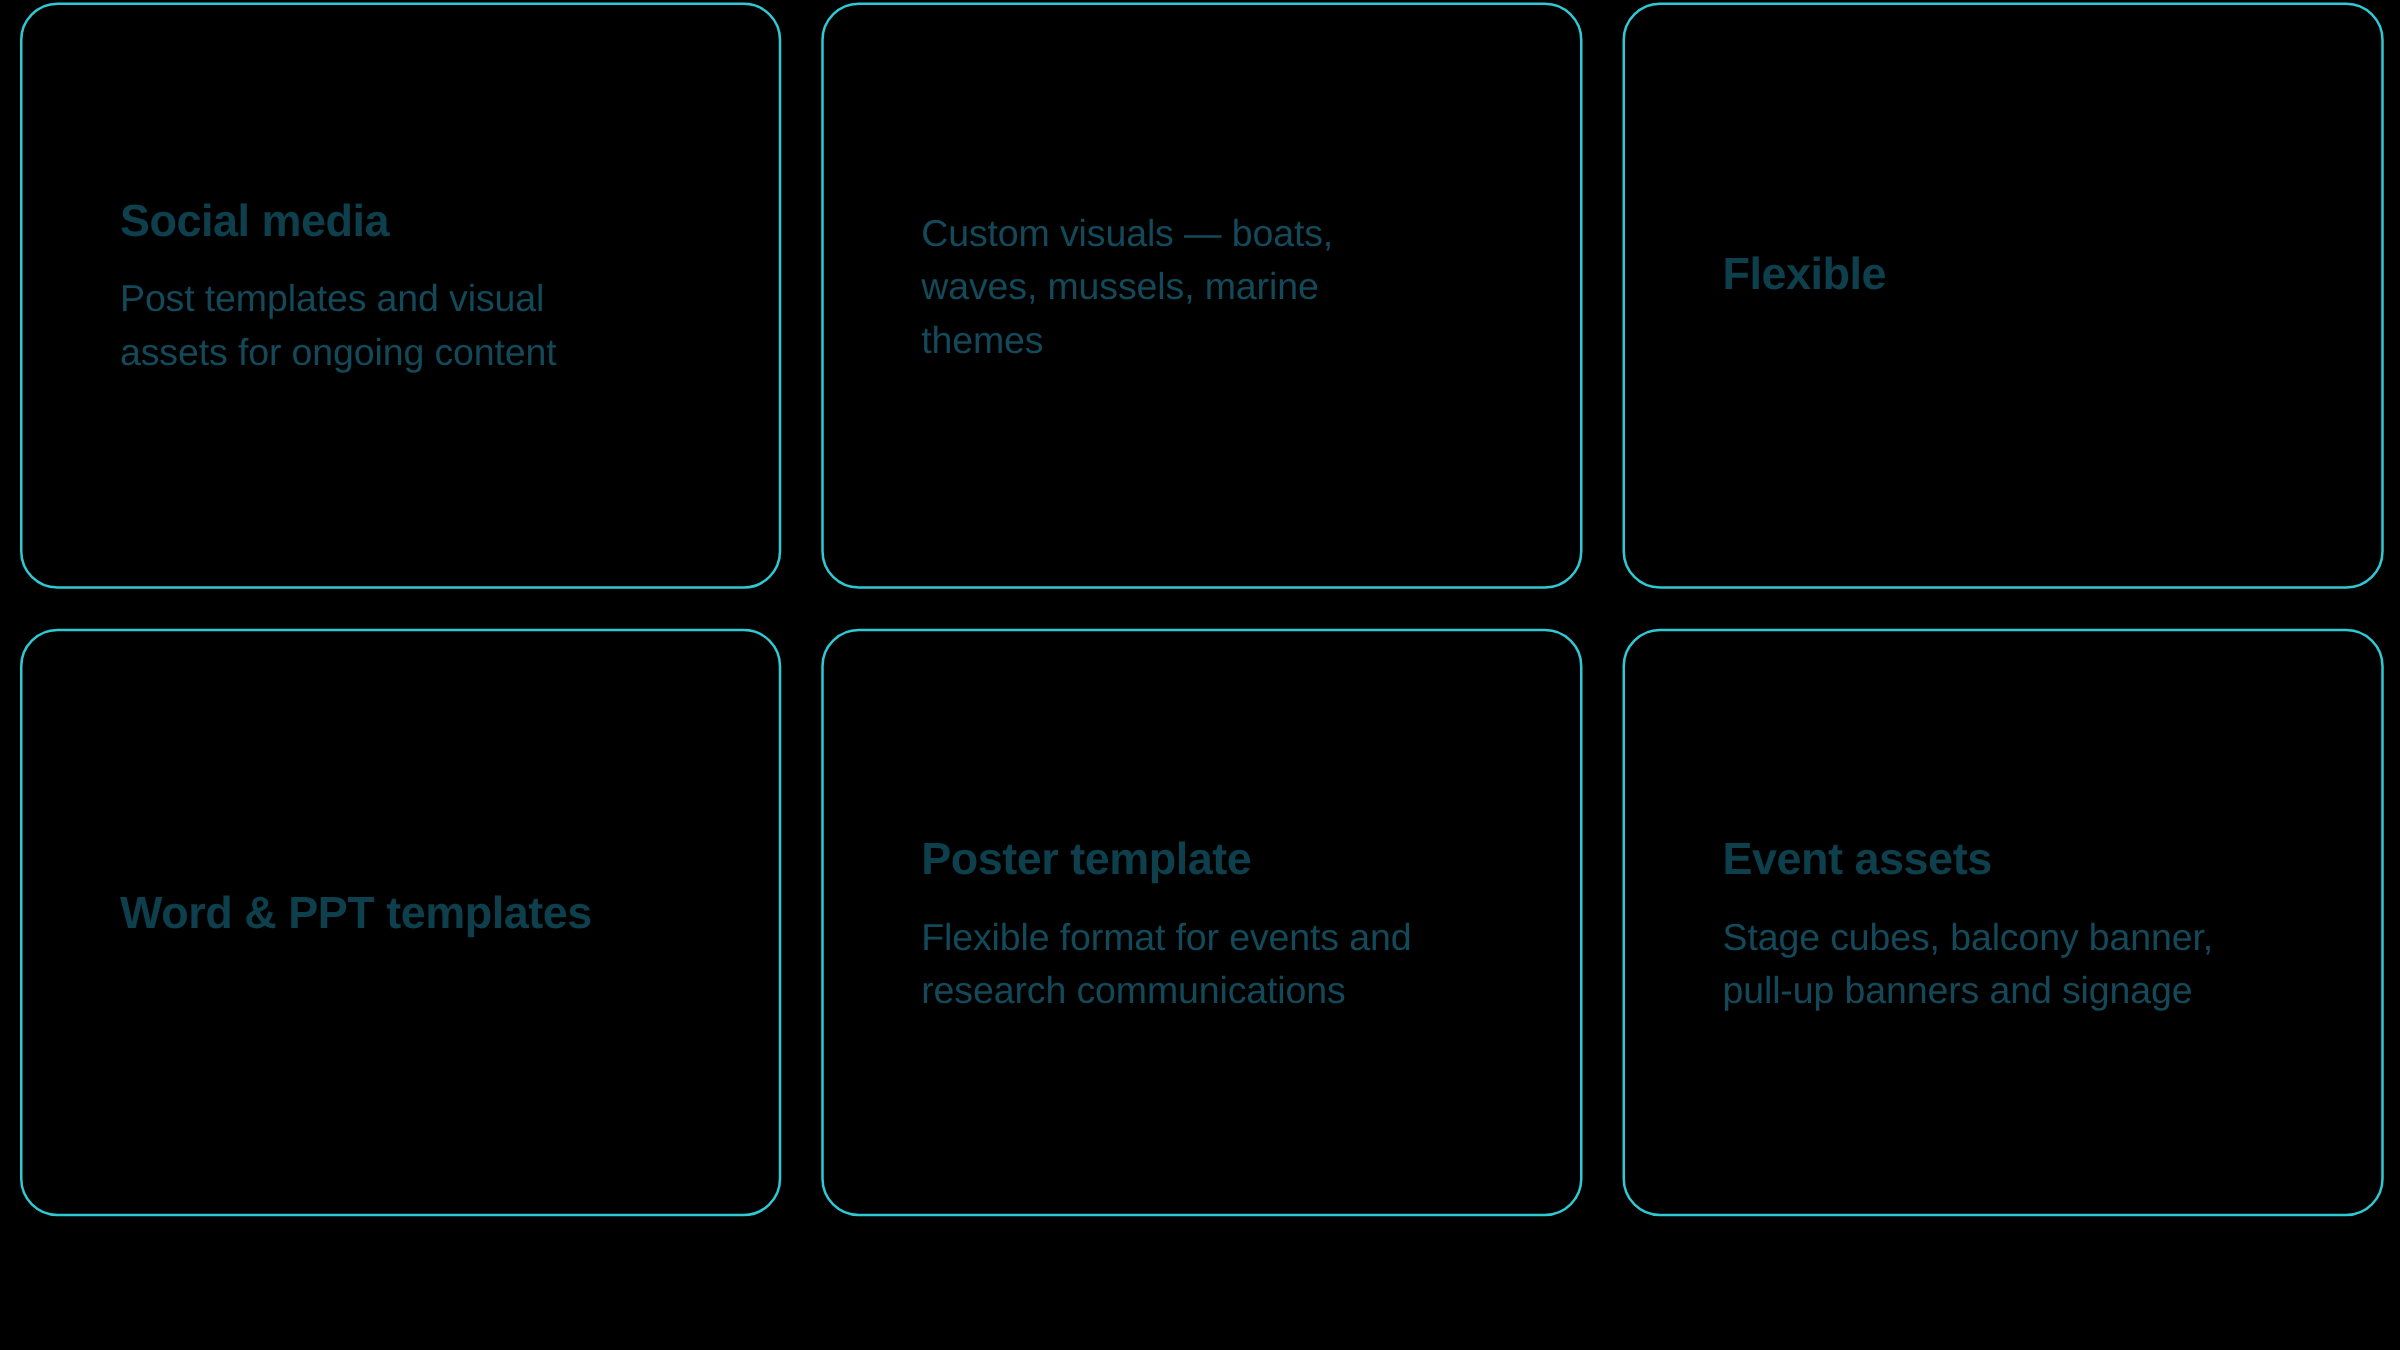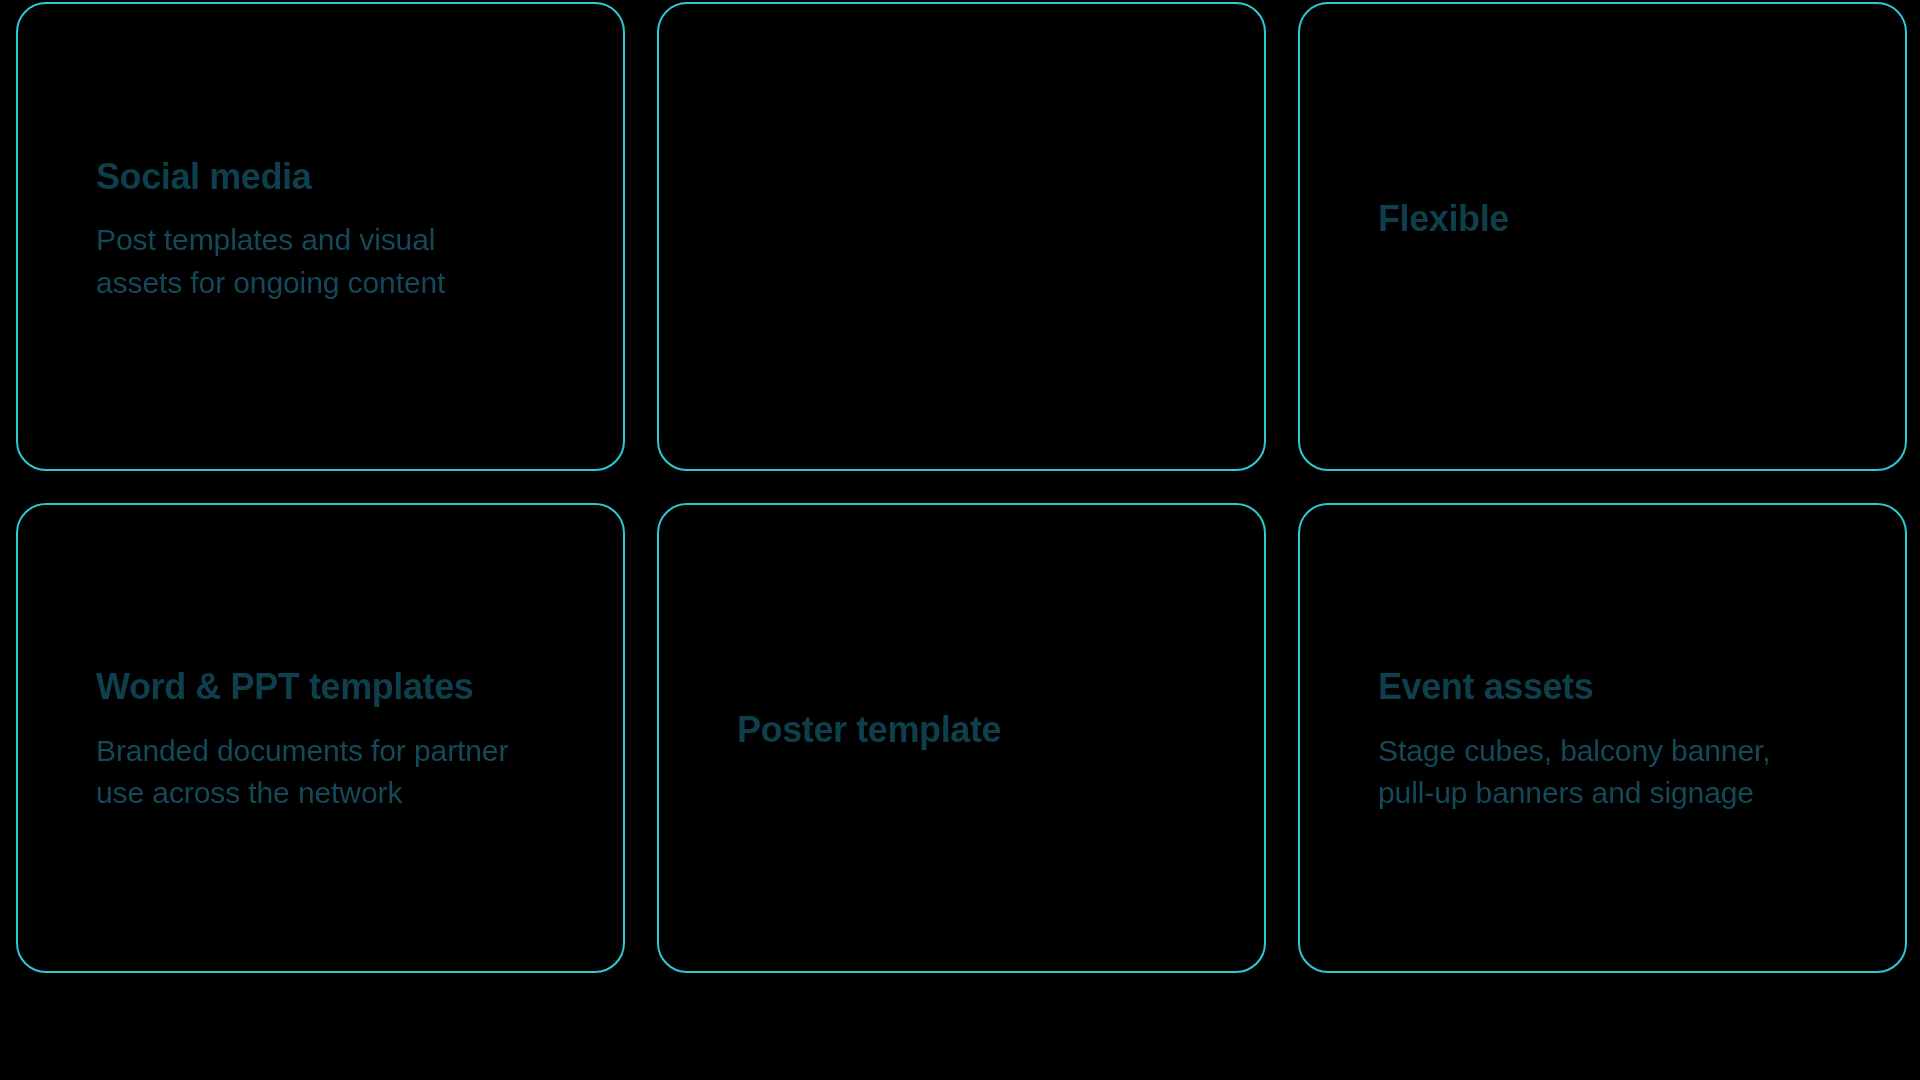--- a/index.html
+++ b/index.html
@@ -75,39 +75,40 @@
 
   <div class="card row-1">
     <div class="card-inner">
       <h3 class="card-title">Social media</h3>
       <p class="card-desc">Post templates and visual assets for ongoing content</p>
     </div>
   </div>
 
   <div class="card row-1">
     <div class="card-inner">
+      <p class="card-desc">Custom visuals — boats, waves, mussels, marine themes</p>
     </div>
   </div>
 
   <div class="card row-1">
     <div class="card-inner">
       <h3 class="card-title">Flexible</h3>
     </div>
   </div>
 
   <div class="card row-2">
     <div class="card-inner">
       <h3 class="card-title">Word &amp; PPT templates</h3>
-      <p class="card-desc">Branded documents for partner use across the network</p>
     </div>
   </div>
 
   <div class="card row-2">
     <div class="card-inner">
       <h3 class="card-title">Poster template</h3>
+      <p class="card-desc">Flexible format for events and research communications</p>
     </div>
   </div>
 
   <div class="card row-2">
     <div class="card-inner">
       <h3 class="card-title">Event assets</h3>
       <p class="card-desc">Stage cubes, balcony banner, pull-up banners and signage</p>
     </div>
   </div>
 

